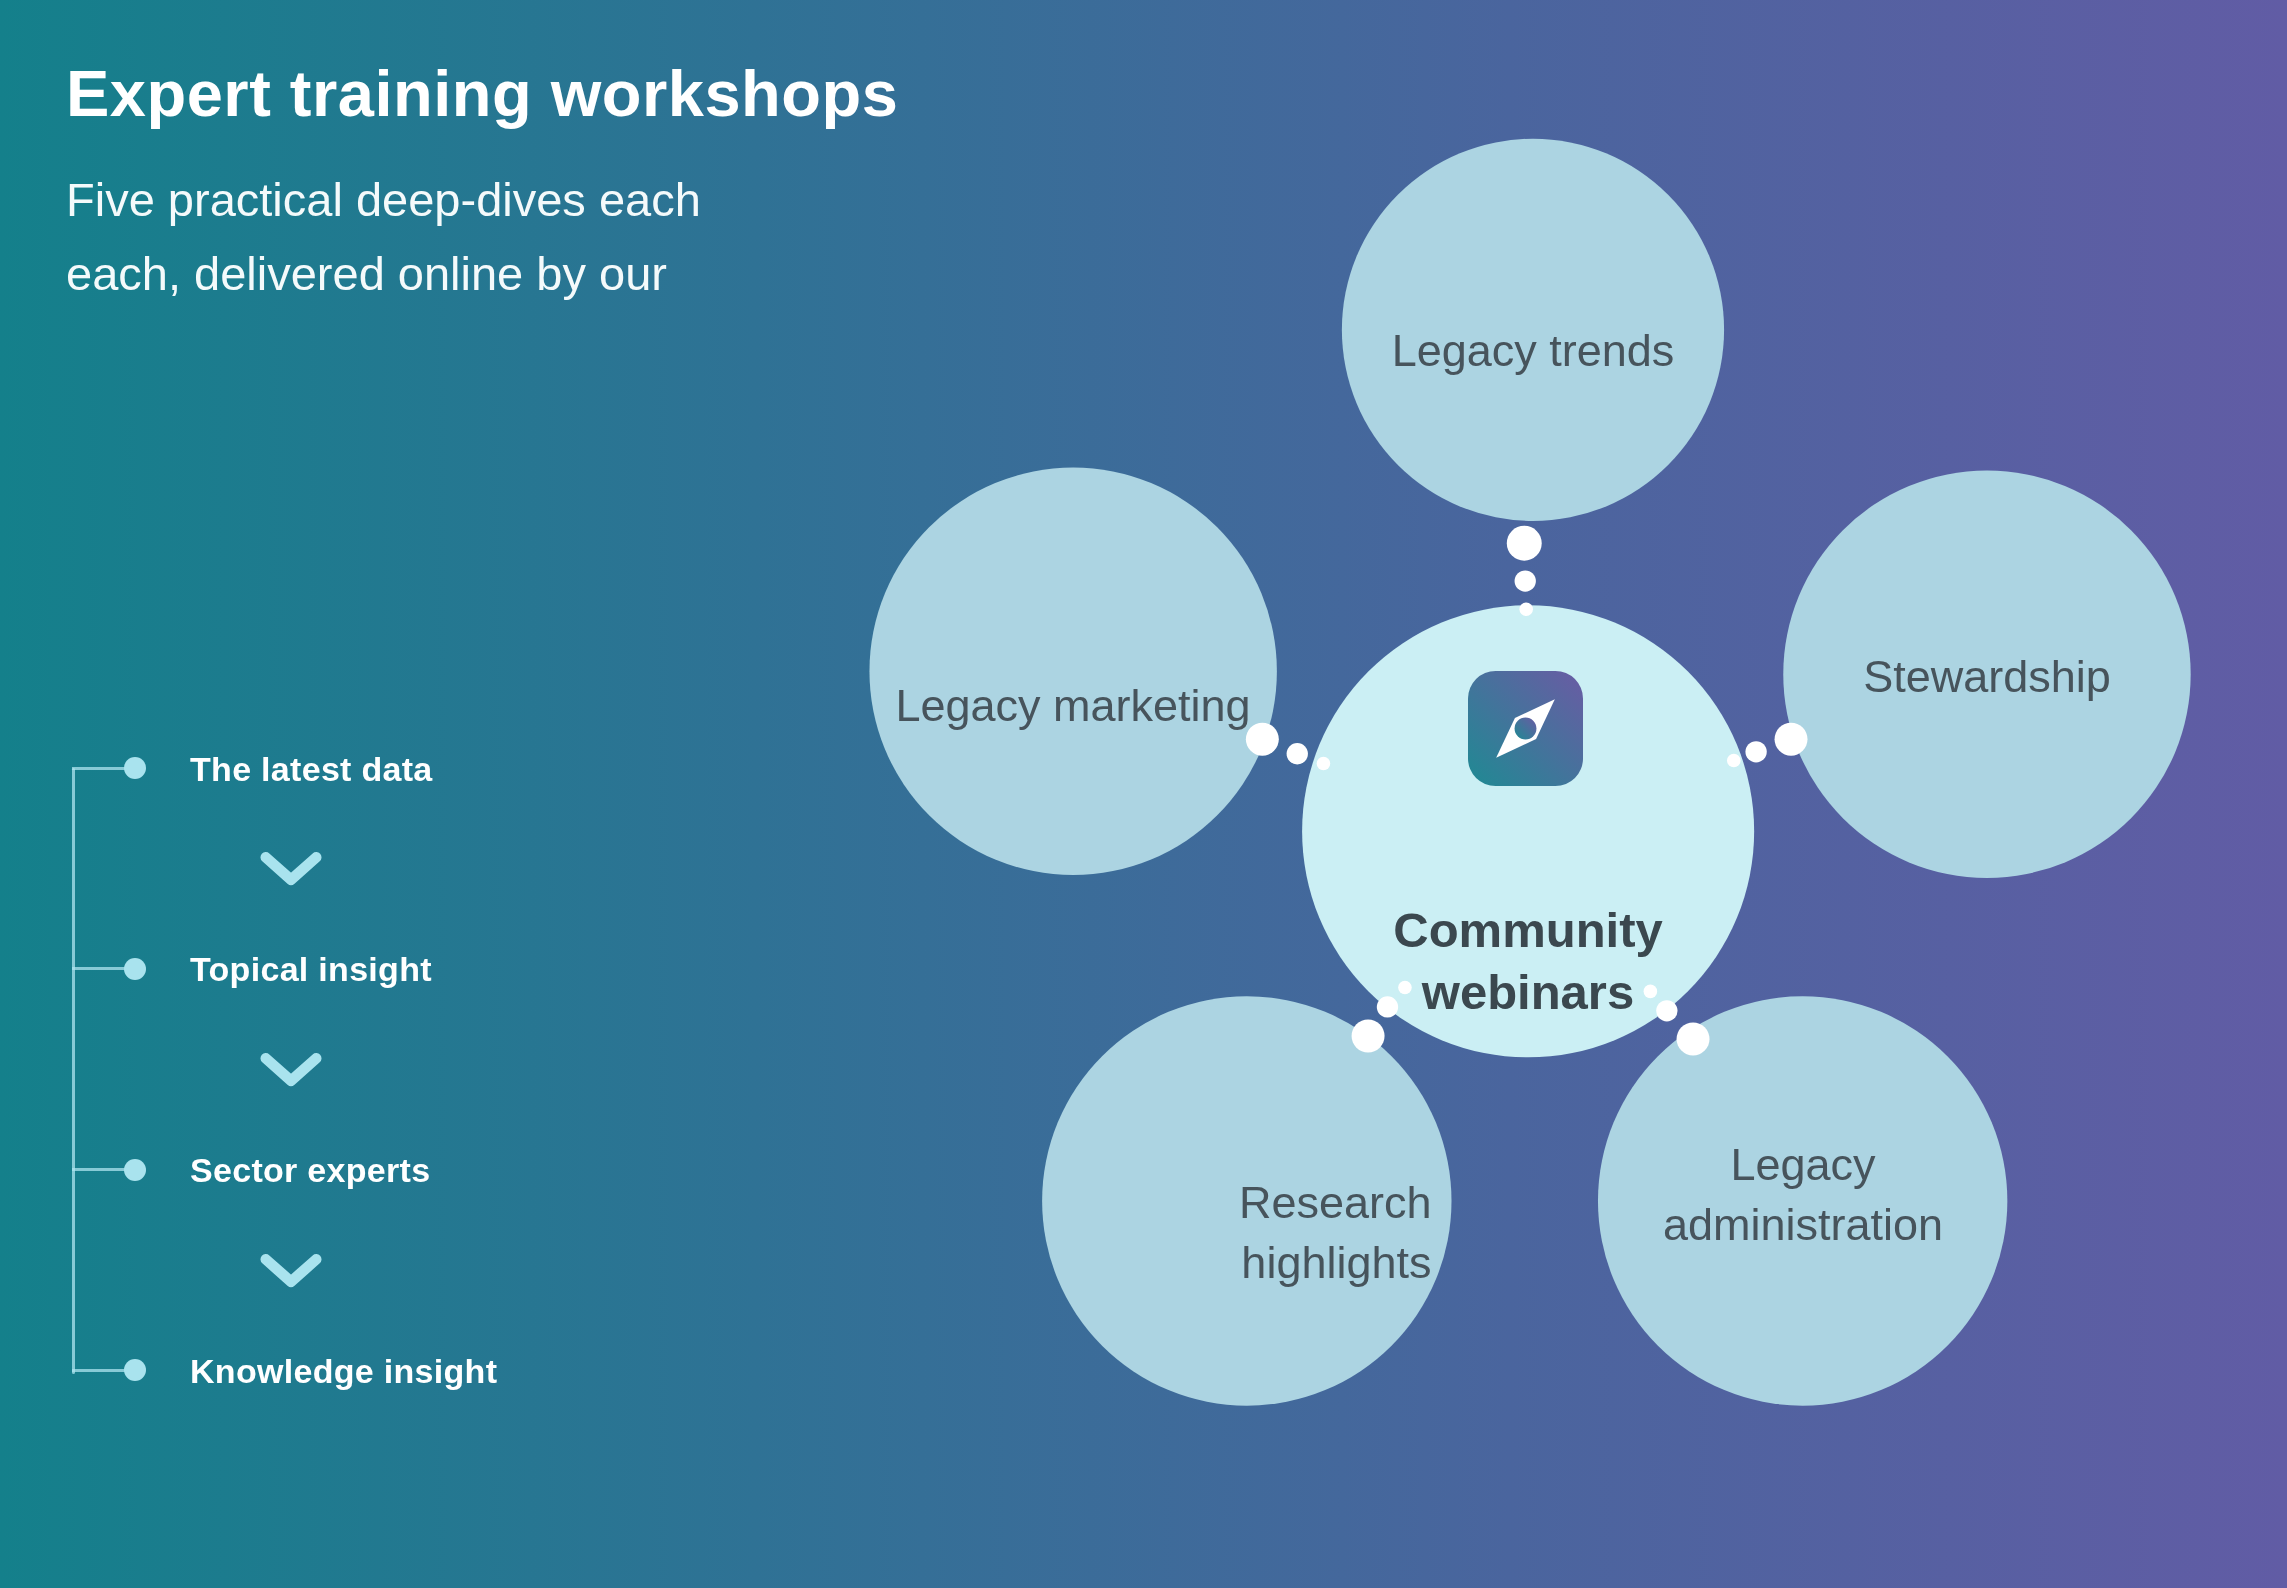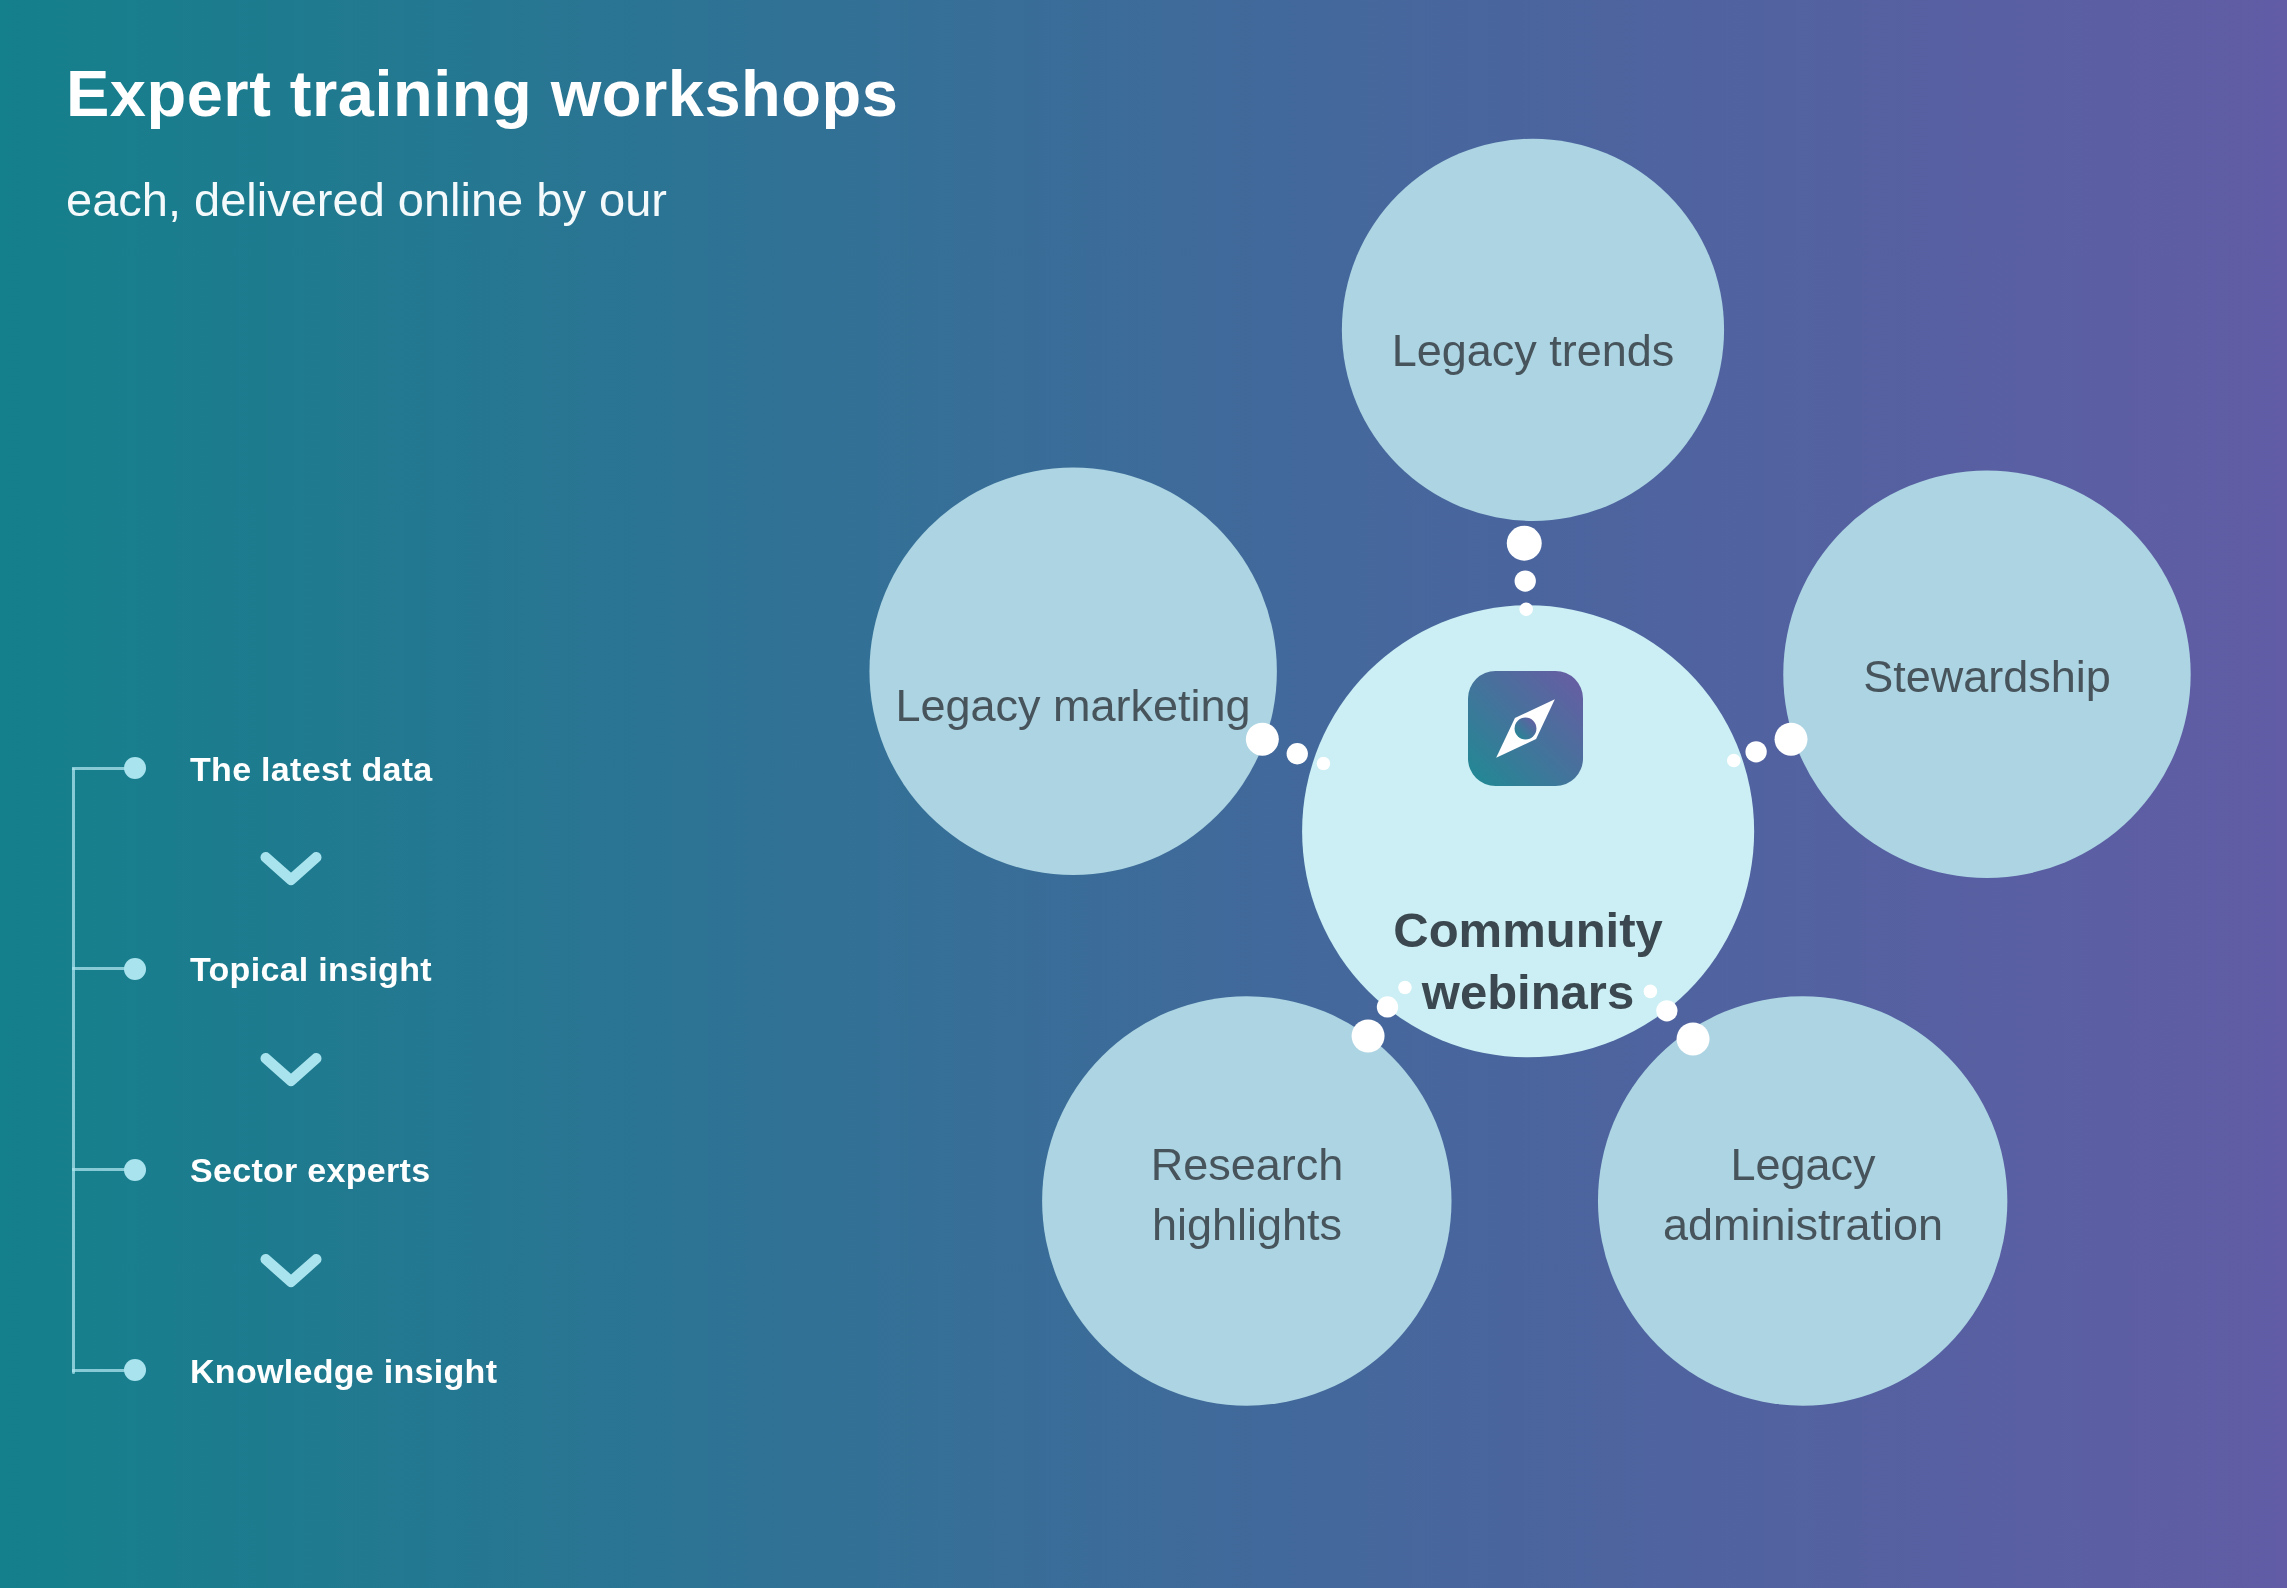--- a/index.html
+++ b/index.html
@@ -90,26 +90,27 @@
 
   <svg class="hub-icon" viewBox="0 0 100 100">
     <rect x="0" y="0" width="100" height="100" rx="24" fill="url(#iconGrad)"></rect>
     <polygon points="75.5,24.5 59.2,59.2 24.5,75.5 40.8,40.8" fill="#FFFFFF"></polygon>
     <circle cx="50" cy="50" r="9.5" fill="url(#iconGrad)"></circle>
   </svg>
 
   <div class="circle-label" style="left:1533px;top:351px;">Legacy trends</div>
   <div class="circle-label" style="left:1987px;top:677px;">Stewardship</div>
   <div class="circle-label" style="left:1803px;top:1195px;">Legacy administration</div>
-  <div class="circle-label" style="left:1247px;top:1195px;">Research highlights</div>
+  <div class="circle-label" style="left:1247px;top:1233px;text-align:right;">Research highlights</div>
   <div class="circle-label" style="left:1073px;top:706px;">Legacy marketing</div>
   <div class="center-label" style="left:1528px;top:899px;">Community webinars</div>
 
   <div class="title">Expert training workshops</div>
   <div class="subtitle">
+    <div>Five practical deep-dives each</div>
     <div>each, delivered online by our</div>
   </div>
 
   <div class="bracket-v"></div>
   <div class="bracket-h" style="top:767px;"></div>
   <div class="bracket-h" style="top:967px;"></div>
   <div class="bracket-h" style="top:1168px;"></div>
   <div class="bracket-h" style="top:1369px;"></div>
 
   <div class="bullet" style="left:124px;top:757px;"></div>

